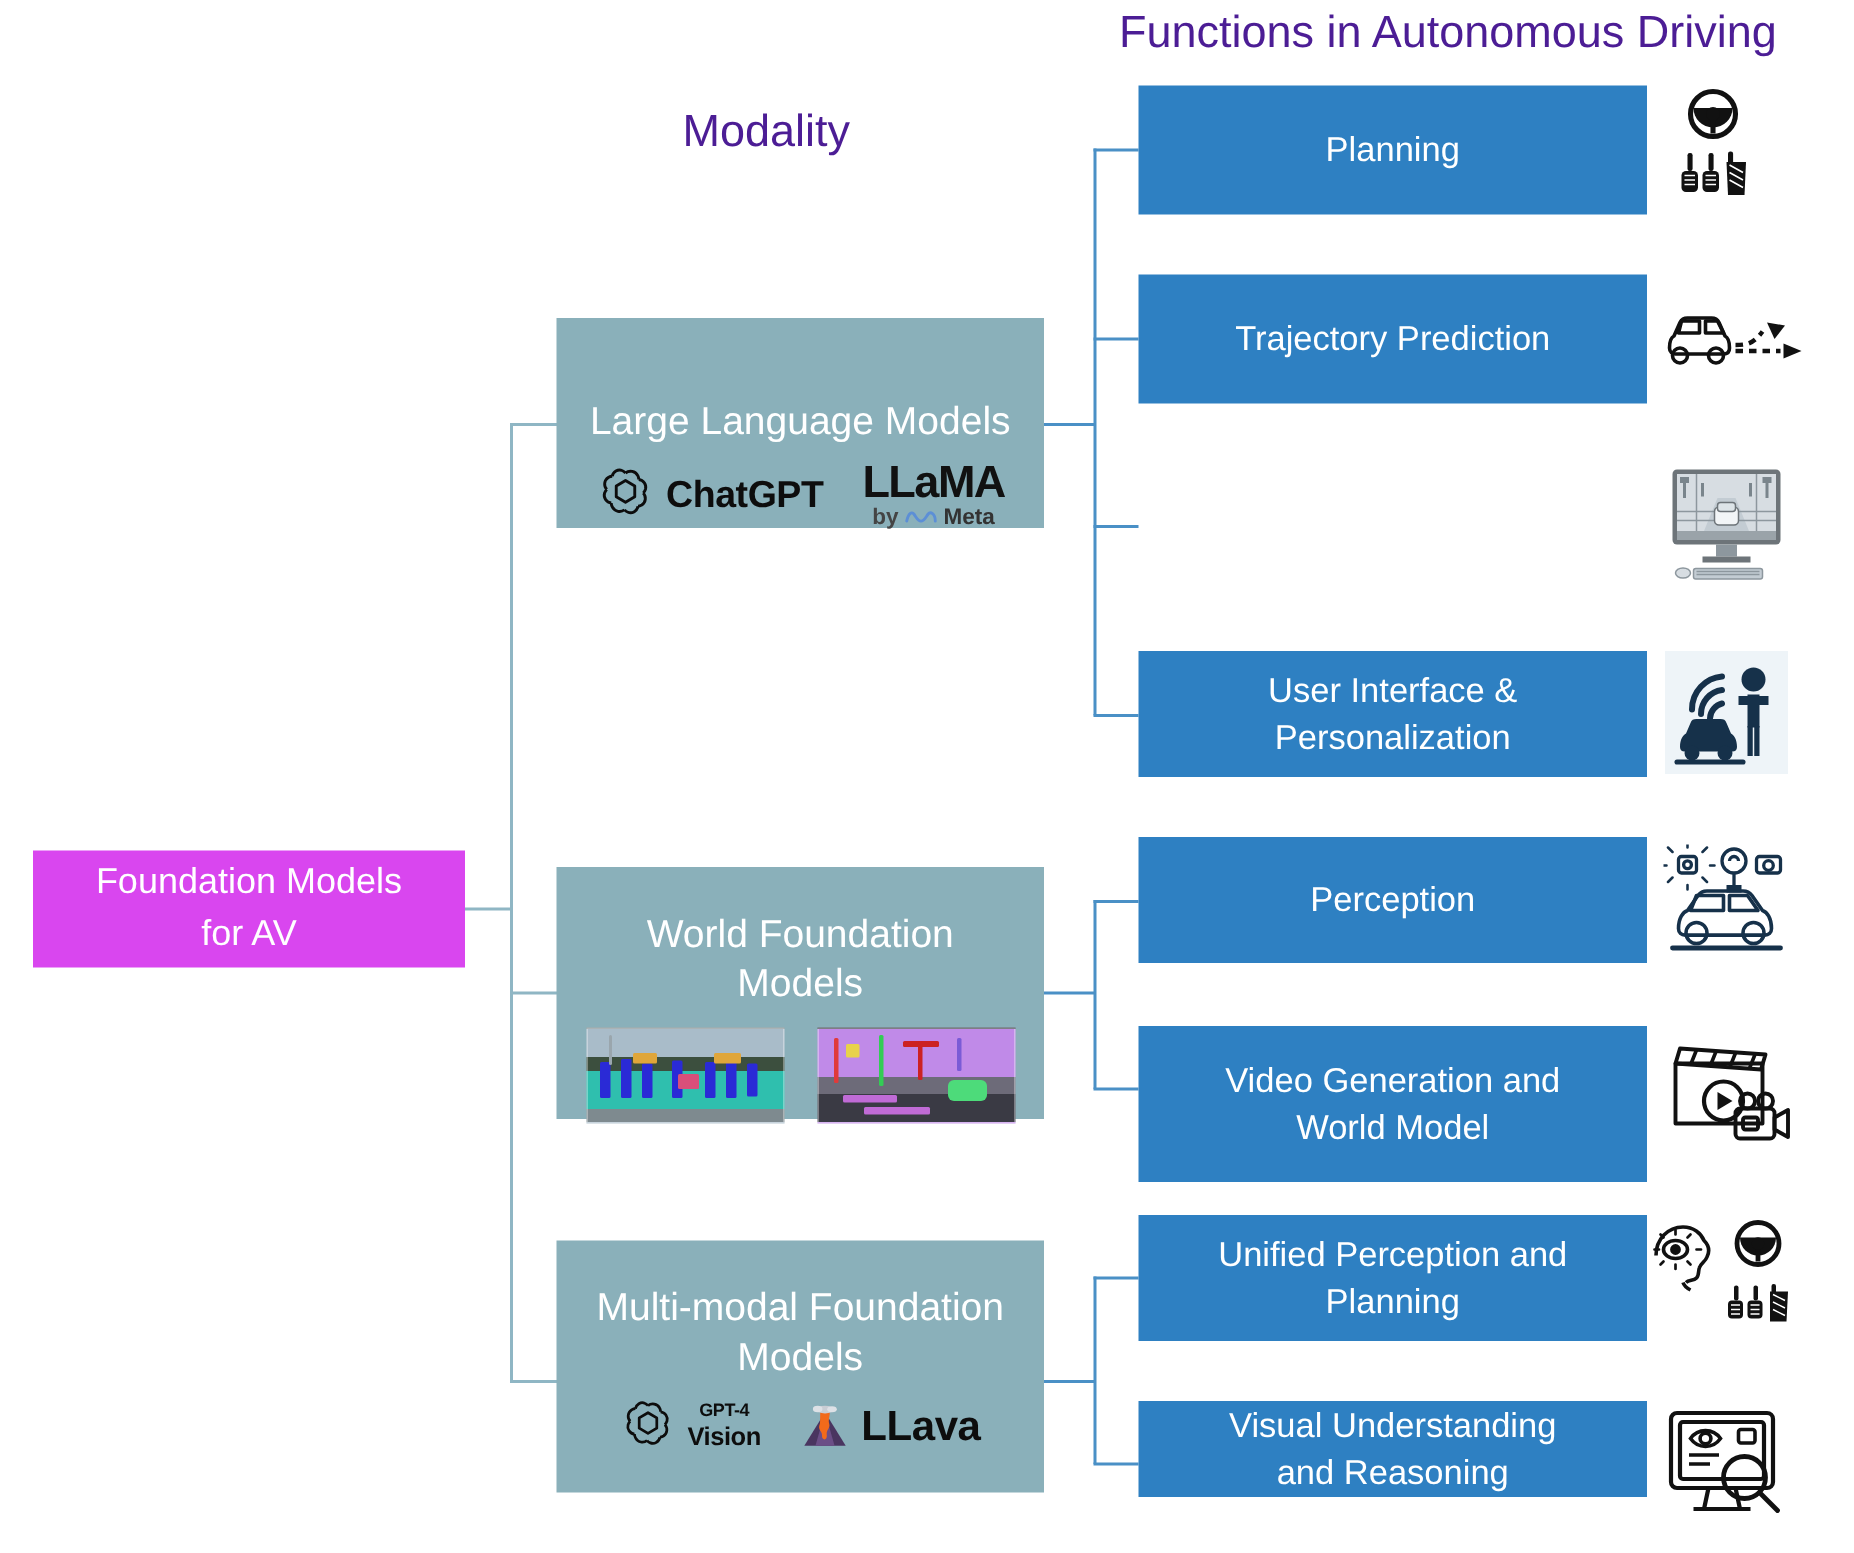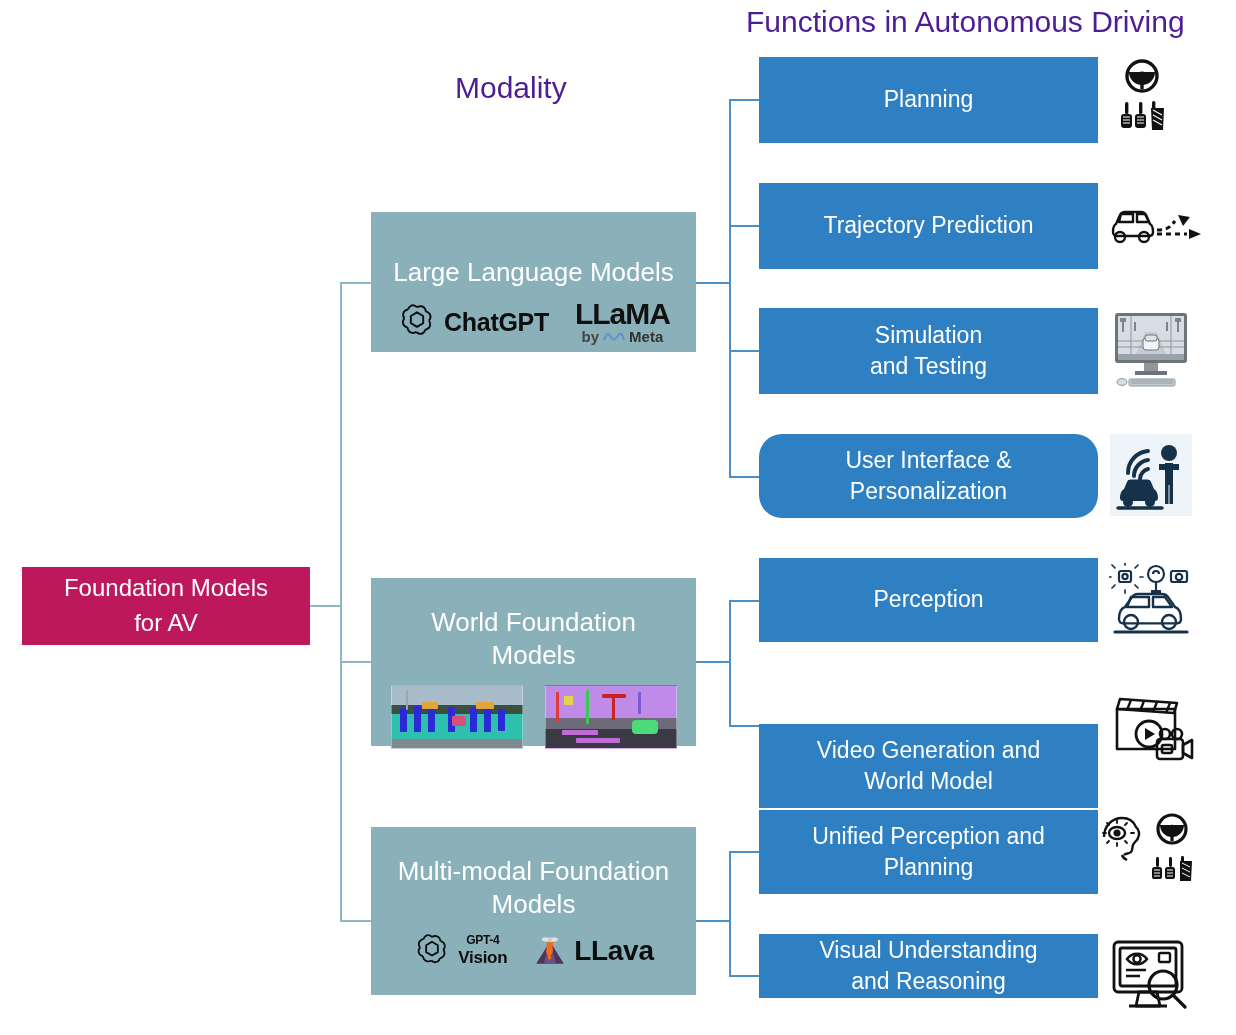--- a/index.html
+++ b/index.html
@@ -13,27 +13,27 @@
   .hdr{position:absolute;color:#4c1d95;font-weight:400;white-space:nowrap;}
   #hdr-functions{left:746px;top:5px;font-size:30px;}
   #hdr-modality{left:455px;top:71px;font-size:30px;}
 
   .node{
     position:absolute;display:flex;flex-direction:column;
     align-items:center;justify-content:center;
     color:#ffffff;text-align:center;box-sizing:border-box;
   }
   .root{
-    background:#be185d;left:22px;top:567px;width:288px;height:78px;
+    background:#d946ef;left:22px;top:567px;width:288px;height:78px;
     font-size:24px;line-height:1.45;font-weight:400;
   }
   .modality{
     background:#8AB0BA;width:325px;font-size:26px;line-height:1.28;
   }
-  #node-llm{left:371px;top:212px;height:140px;justify-content:center;padding-top:36px;}
+  #node-llm{left:371px;top:212px;height:140px;justify-content:flex-end;padding-top:36px;}
   #node-vfm{left:371px;top:578px;height:168px;justify-content:flex-start;padding-top:28px;}
   #node-mmfm{left:371px;top:827px;height:168px;justify-content:flex-start;padding-top:28px;}
 
   .fn{
     background:#2E80C2;left:759px;width:339px;
     font-size:23px;line-height:1.35;
   }
 
   .logos{display:flex;align-items:center;justify-content:center;gap:26px;margin-top:10px;}
   .logo{display:flex;align-items:center;gap:7px;}
@@ -194,32 +194,28 @@
       </div>
     </div>
   </div>
 
   <div class="node fn" style="top:57px;height:86px;">
     <span>Planning</span>
   </div>
   <div class="node fn" style="top:183px;height:86px;">
     <span>Trajectory Prediction</span>
   </div>
-  <div class="node fn" style="top:308px;height:86px;">
-    <span>Simulation</span>
-    <span>and Testing</span>
-  </div>
-  <div class="node fn" style="top:434px;height:84px;border-radius:23px;">
+  <div class="node fn" style="top:434px;height:84px;">
     <span>User Interface &amp;</span>
     <span>Personalization</span>
   </div>
   <div class="node fn" style="top:558px;height:84px;">
     <span>Perception</span>
   </div>
-  <div class="node fn" style="top:684px;height:84px;margin-top:40px;">
+  <div class="node fn" style="top:684px;height:104px;">
     <span>Video Generation and</span>
     <span>World Model</span>
   </div>
   <div class="node fn" style="top:810px;height:84px;">
     <span>Unified Perception and</span>
     <span>Planning</span>
   </div>
   <div class="node fn" style="top:934px;height:64px;">
     <span>Visual Understanding</span>
     <span>and Reasoning</span>

